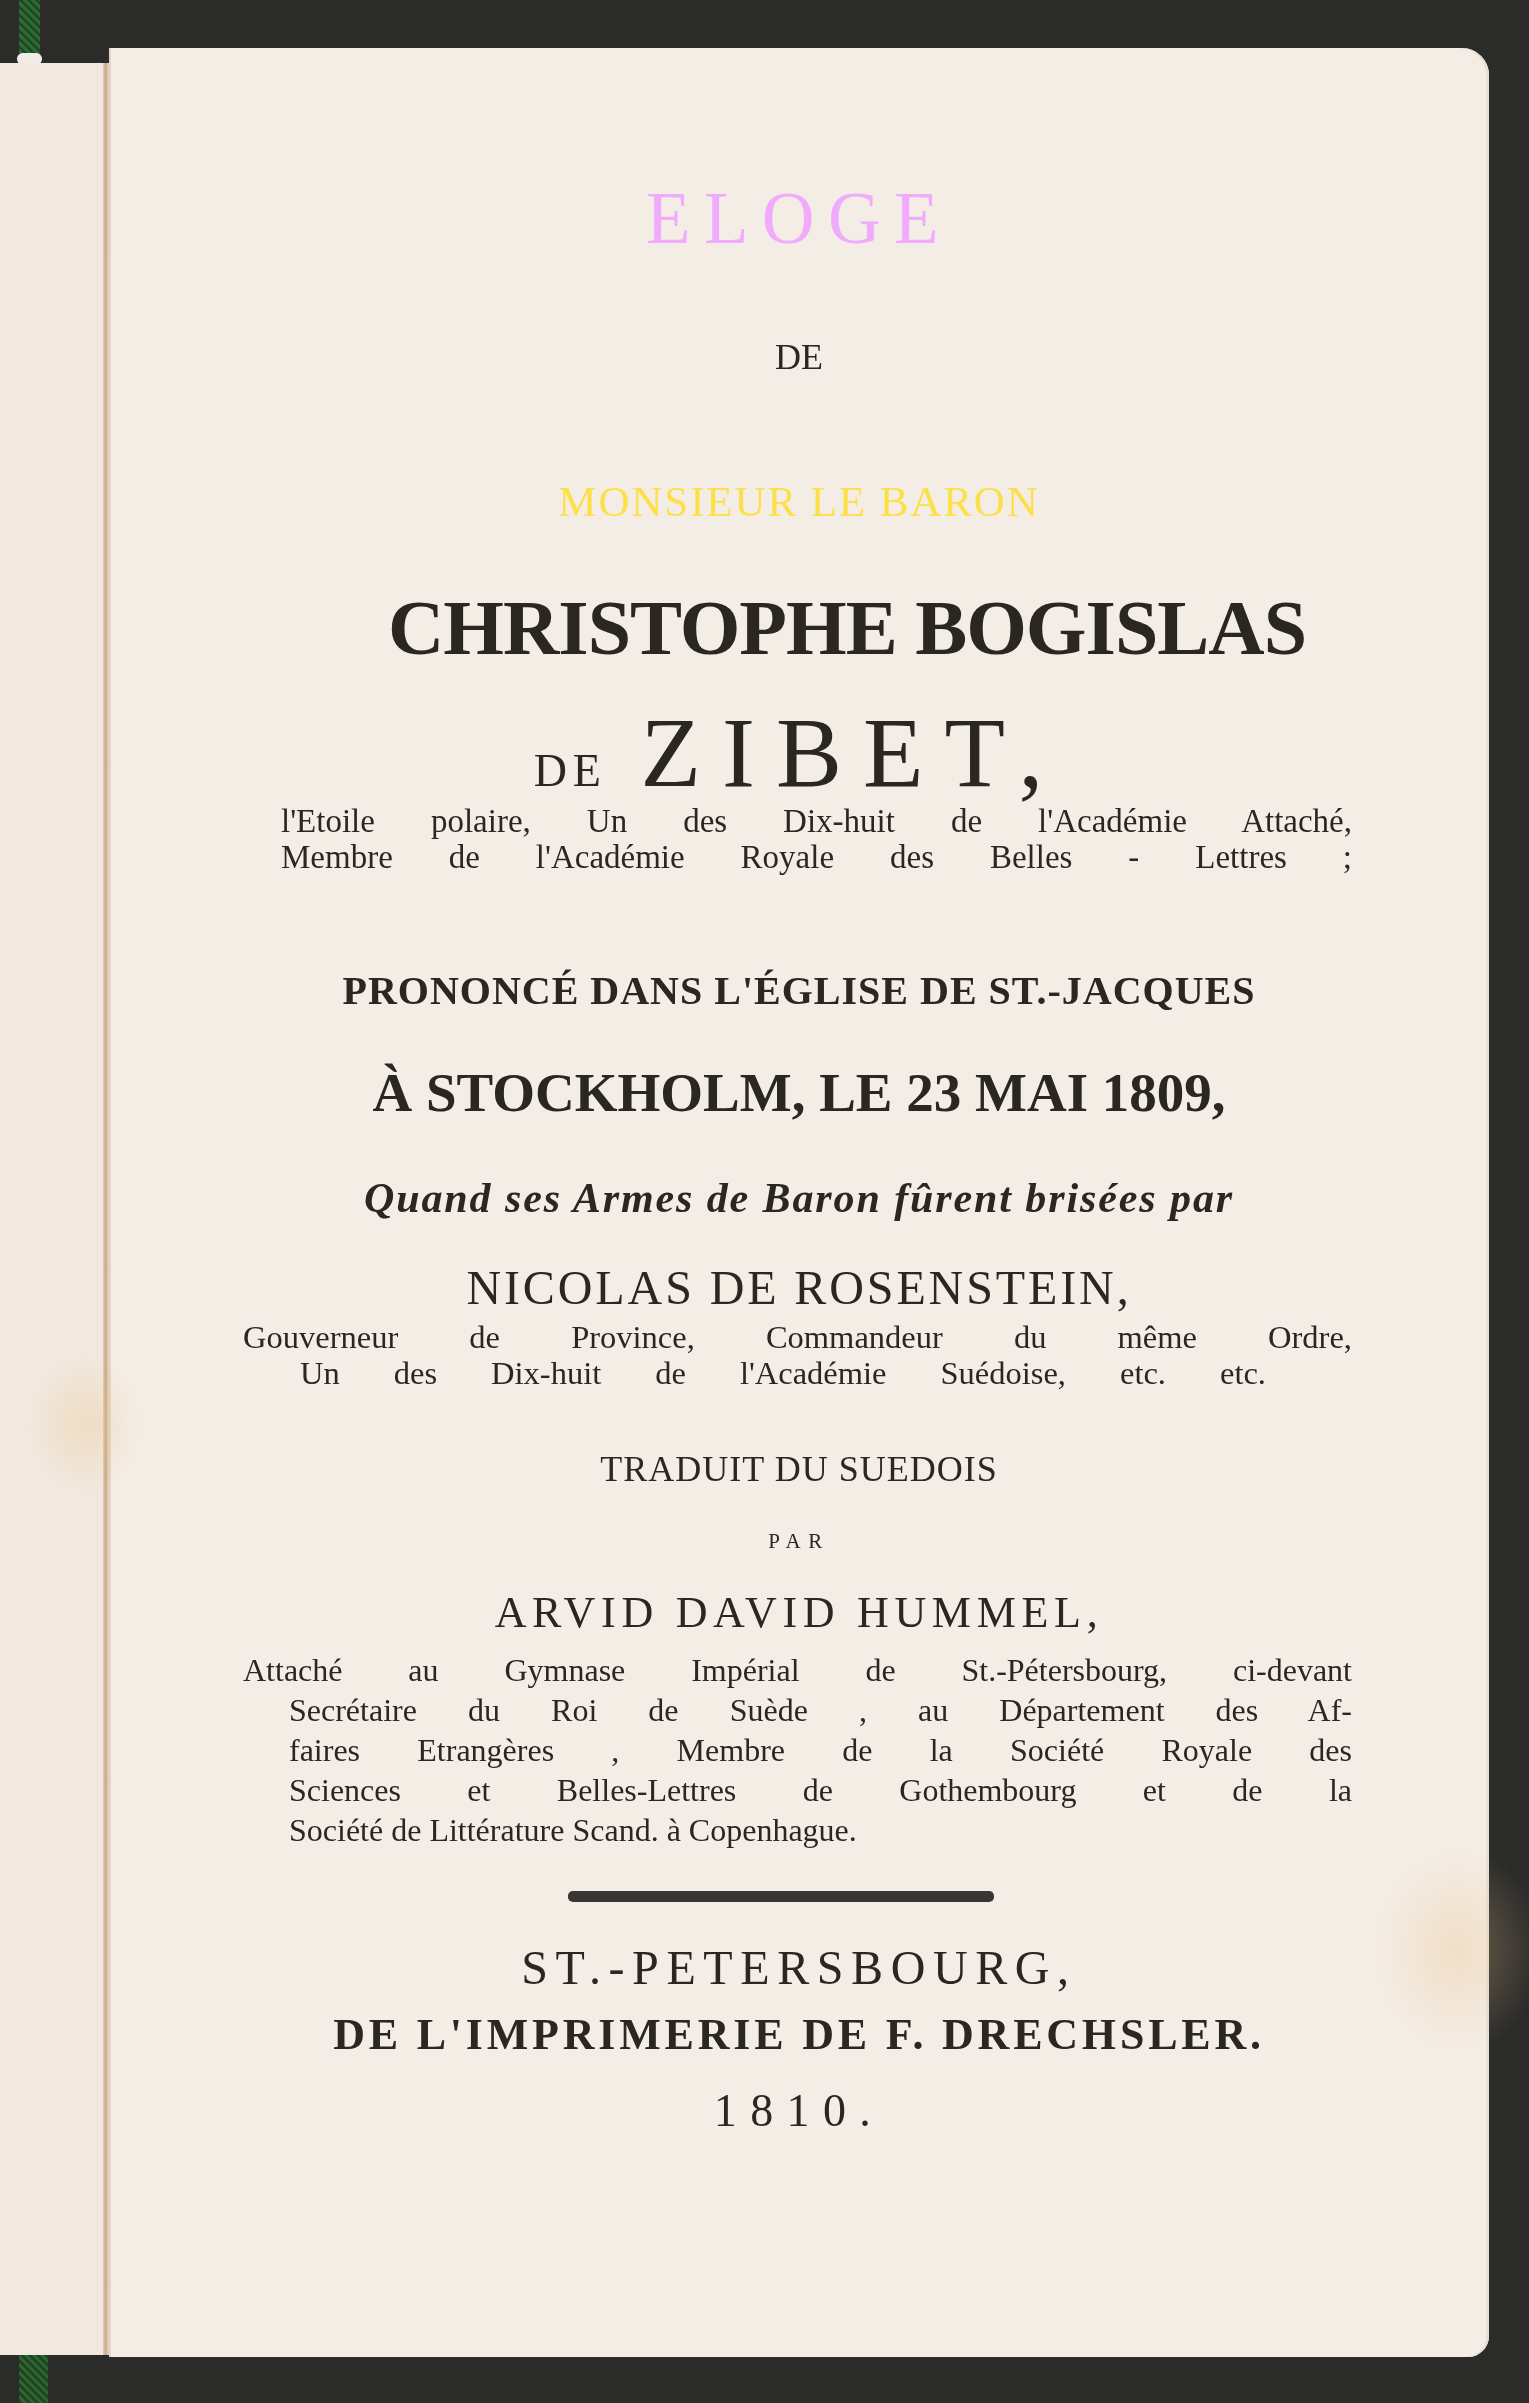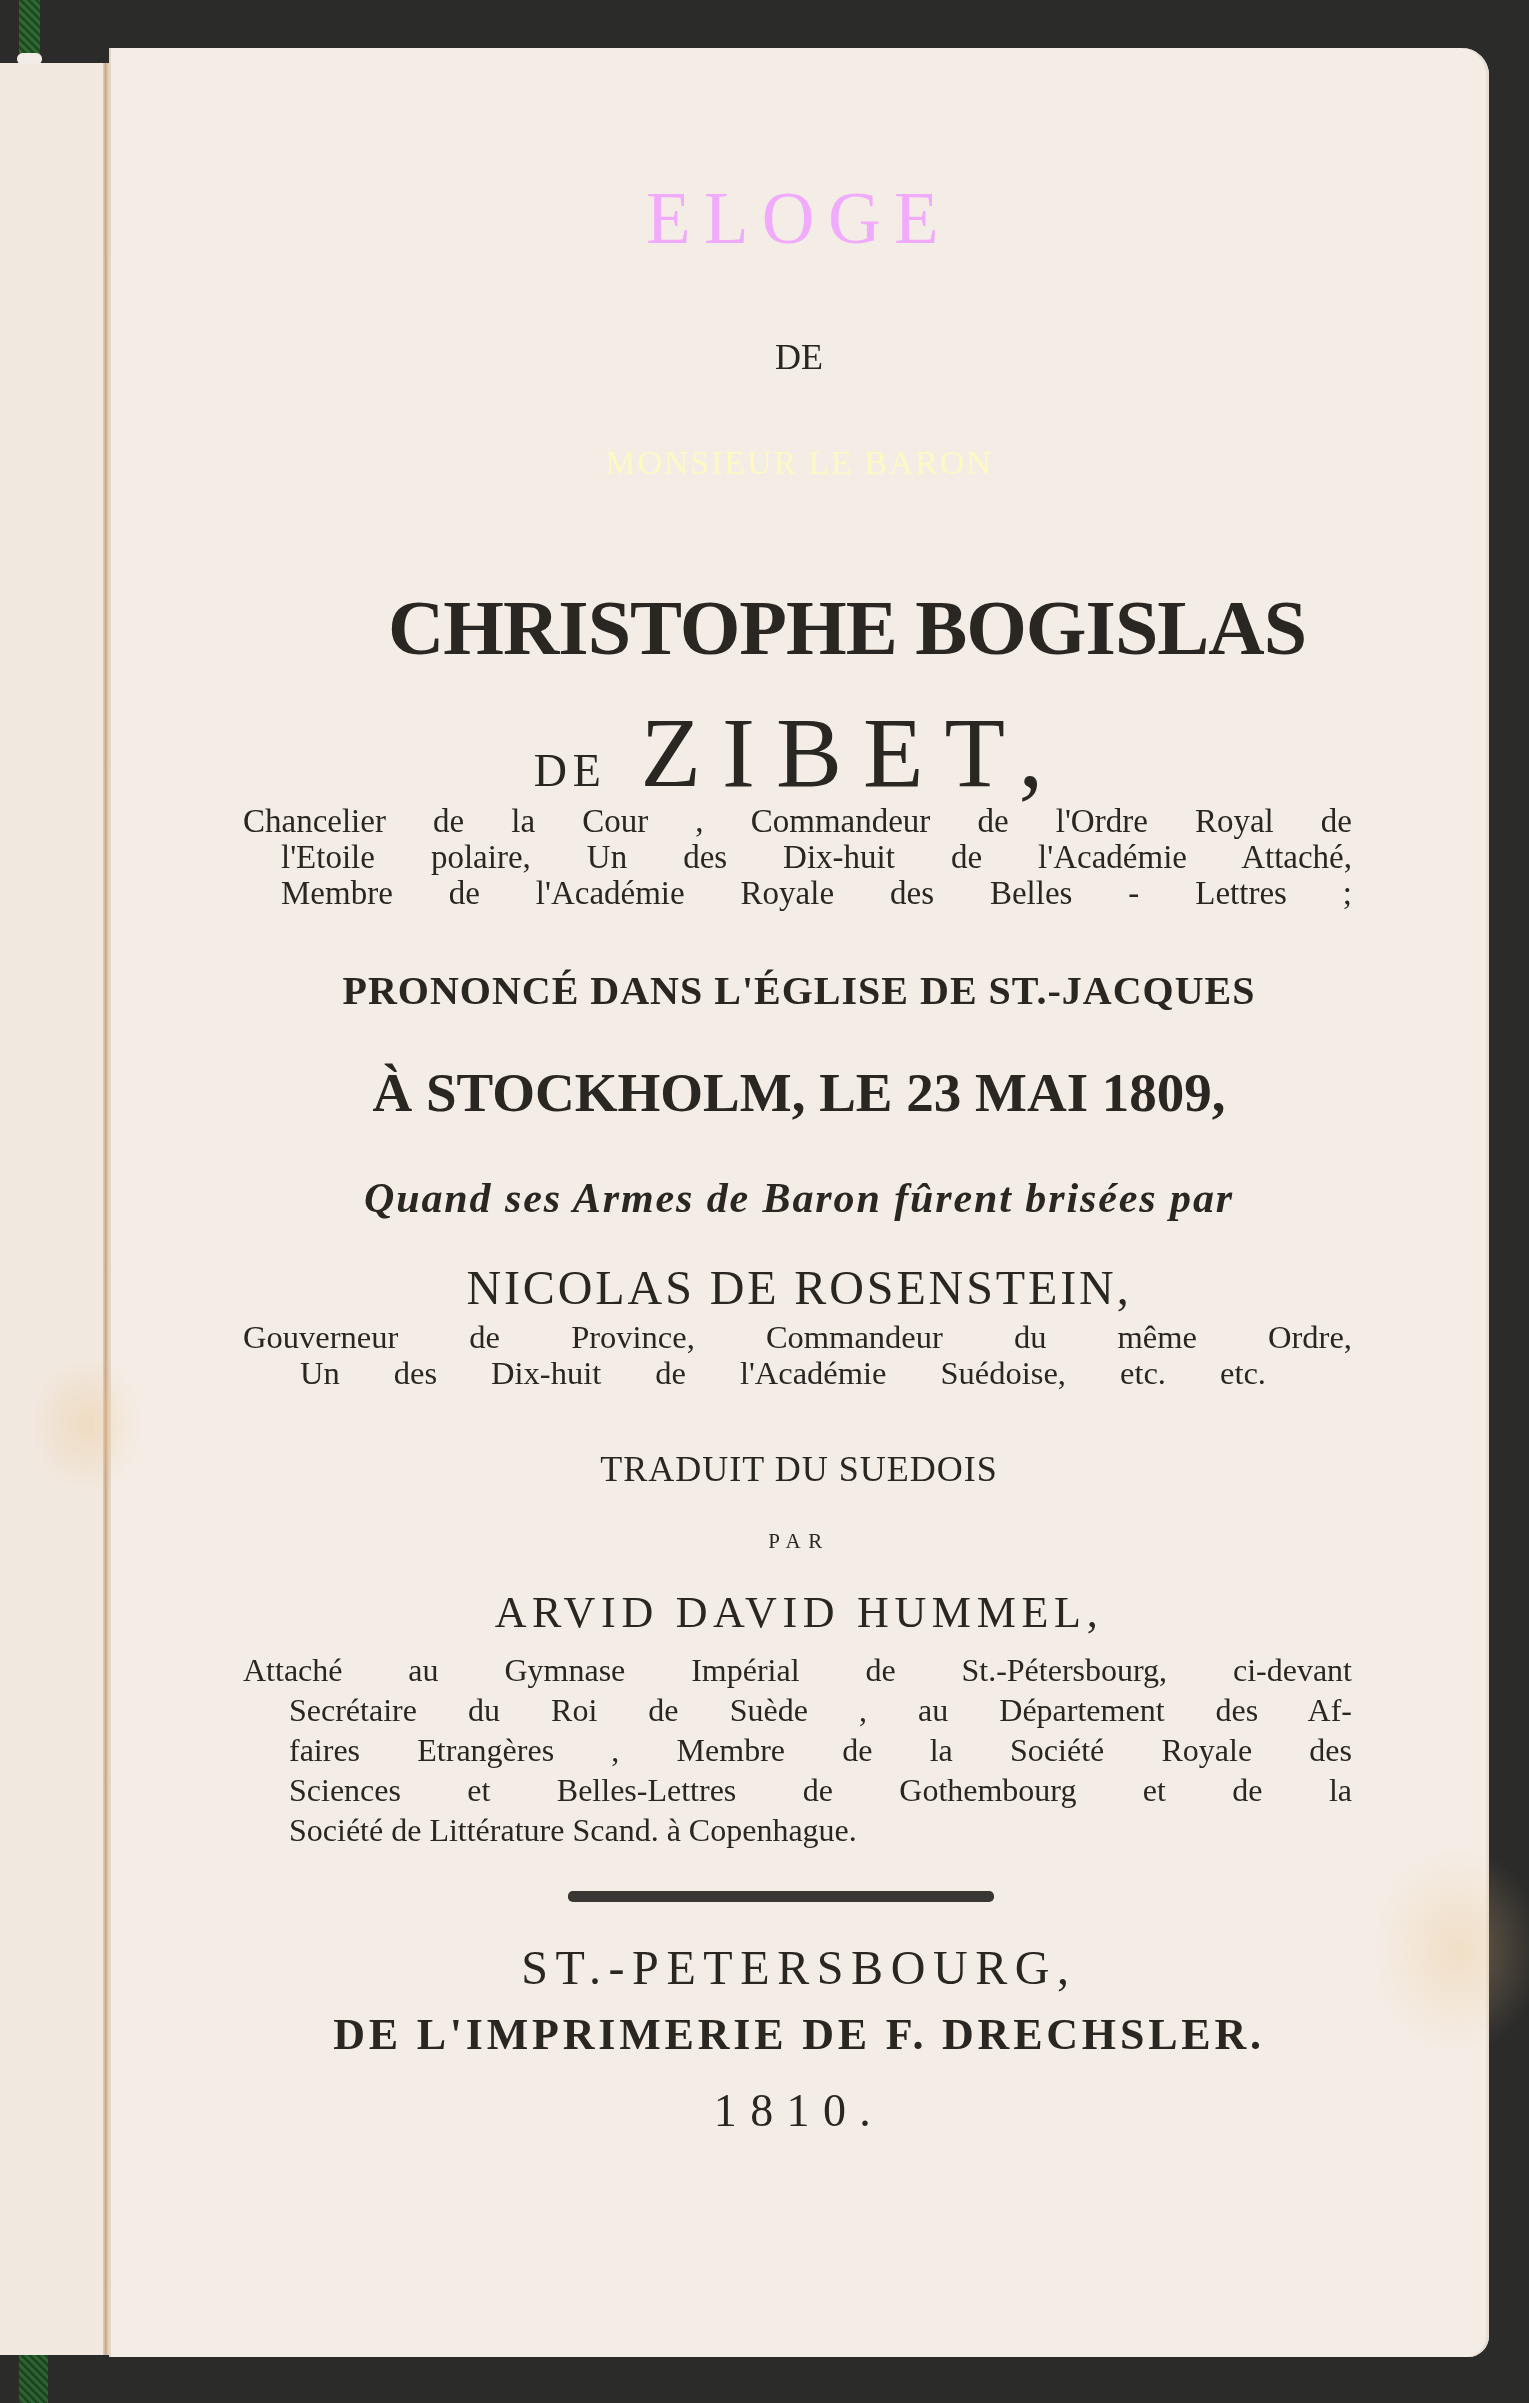--- a/index.html
+++ b/index.html
@@ -41,21 +41,21 @@
     background: radial-gradient(ellipse at center, rgba(236,196,140,0.35), rgba(236,196,140,0) 70%); }
   .foxing2 { position:absolute; left: 29px; top: 1357px; width: 115px; height: 134px;
     background: radial-gradient(ellipse at center, rgba(236,196,140,0.35), rgba(236,196,140,0) 70%); }
   .content {
     position: absolute; left: 109px; top: 0; width: 1380px;
     text-align: center;
   }
   .line { position: absolute; left: 0; width: 100%; text-align: center; white-space: nowrap; }
   .title-eloge { top: 177px; font-size: 73px; letter-spacing: 13.4px; font-family: "Liberation Serif", serif; color:#f0abfc; }
   .title-de { top: 336px; font-size: 36px; font-family: "Liberation Serif", serif; }
-  .title-monsieur { top: 444px; font-size: 34px; letter-spacing: 1.9px; font-family: "Liberation Serif", serif; color:#fef9c3; }
+  .title-monsieur { top: 477px; font-size: 43px; letter-spacing: 1.9px; font-family: "Liberation Serif", serif; color:#fde047; }
   .title-christophe { top: 583px; font-size: 78px; font-weight: bold; font-family: "Liberation Serif", serif; letter-spacing: -1px; color:#2a2622;padding-left:48px; }
   .title-zibet { top: 696px; font-family: "Liberation Serif", serif; }
   .title-zibet .de { font-size: 46px; letter-spacing: 5.7px; margin-right: 34px; }
   .title-zibet .name { font-size: 99px; letter-spacing: 21px; }
   .p-block { position: absolute; left: 134px; width: 1109px; font-family: "Liberation Serif", serif; font-size: 33px; line-height: 36px; }
   .p-block .l { display: block; text-align: justify; text-align-last: justify; }
   .titles1 { top: 803px; }
   .titles1 .l2, .titles1 .l3 { padding-left: 38px; }
   .pronounce { top: 967px; font-size: 40px; font-weight: bold; font-family: "Liberation Serif", serif; letter-spacing: 1px; }
   .stockholm { top: 1061px; font-size: 55px; font-family: "Liberation Serif", serif; font-weight: bold; }
@@ -90,21 +90,20 @@
 <div class="content">
   <div class="line title-eloge">ELOGE</div>
   <div class="line title-de">DE</div>
   <div class="line title-monsieur">MONSIEUR LE BARON</div>
   <div class="line title-christophe">CHRISTOPHE BOGISLAS</div>
   <div class="line title-zibet">
     <span class="de">DE</span><span class="name">ZIBET,</span>
   </div>
 
   <div class="p-block titles1">
-    <span class="l l1">Chancelier de la Cour , Commandeur de l'Ordre Royal de</span>
     <span class="l l2">l'Etoile polaire, Un des Dix-huit de l'Académie Attaché,</span>
     <span class="l l3">Membre de l'Académie Royale des Belles - Lettres ;</span>
   </div>
 
   <div class="line pronounce">PRONONCÉ DANS L'ÉGLISE DE ST.-JACQUES</div>
   <div class="line stockholm">À STOCKHOLM, LE 23 MAI 1809,</div>
   <div class="line quand">Quand ses Armes de Baron fûrent brisées par</div>
 
   <div class="line nicolas">NICOLAS DE ROSENSTEIN,</div>
   <div class="p-block titles2">

